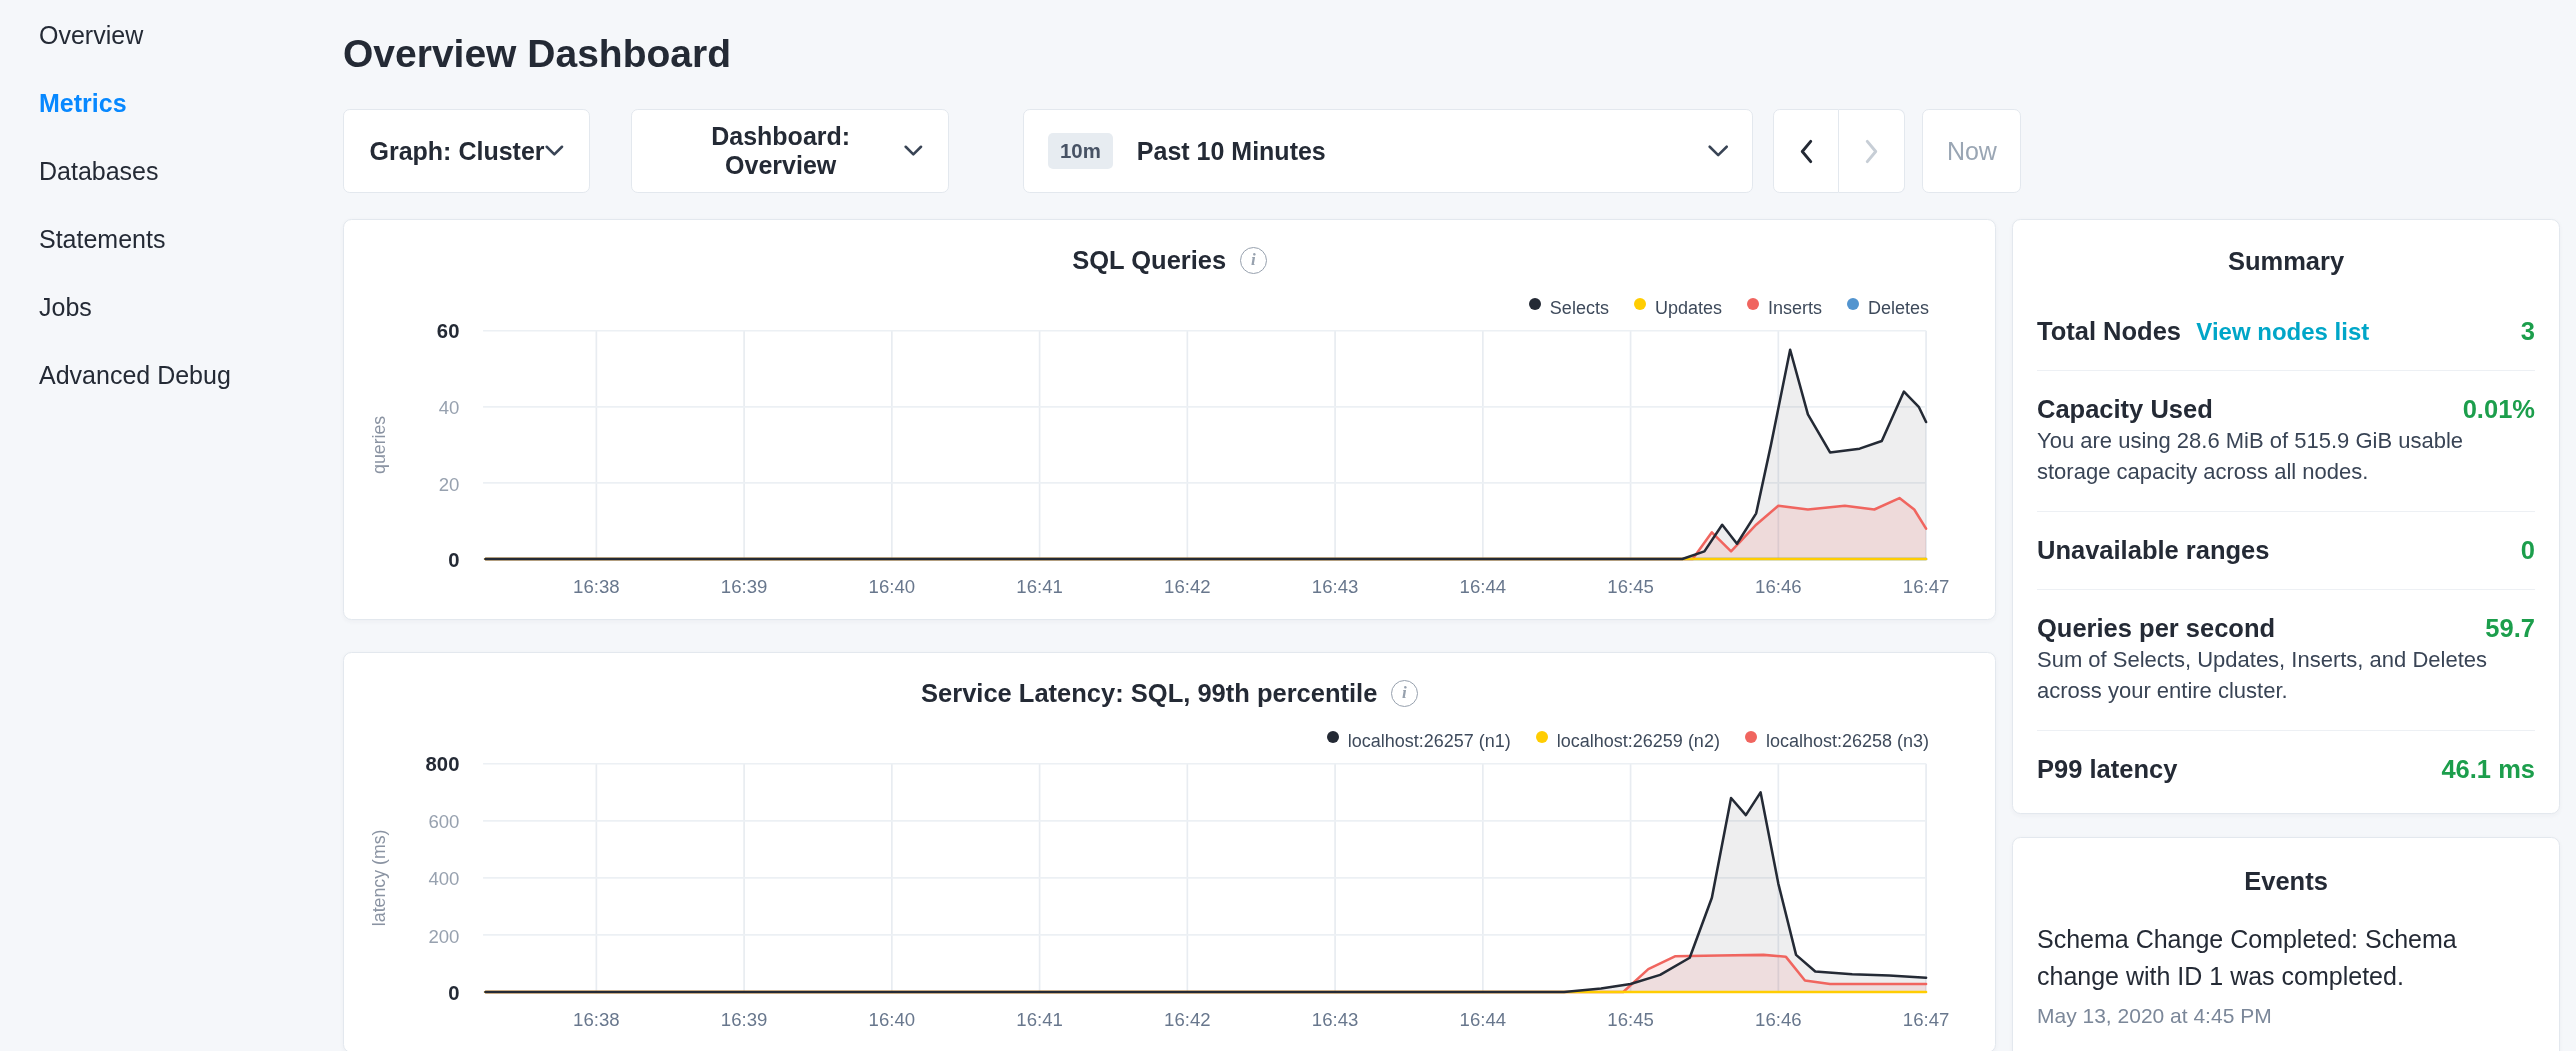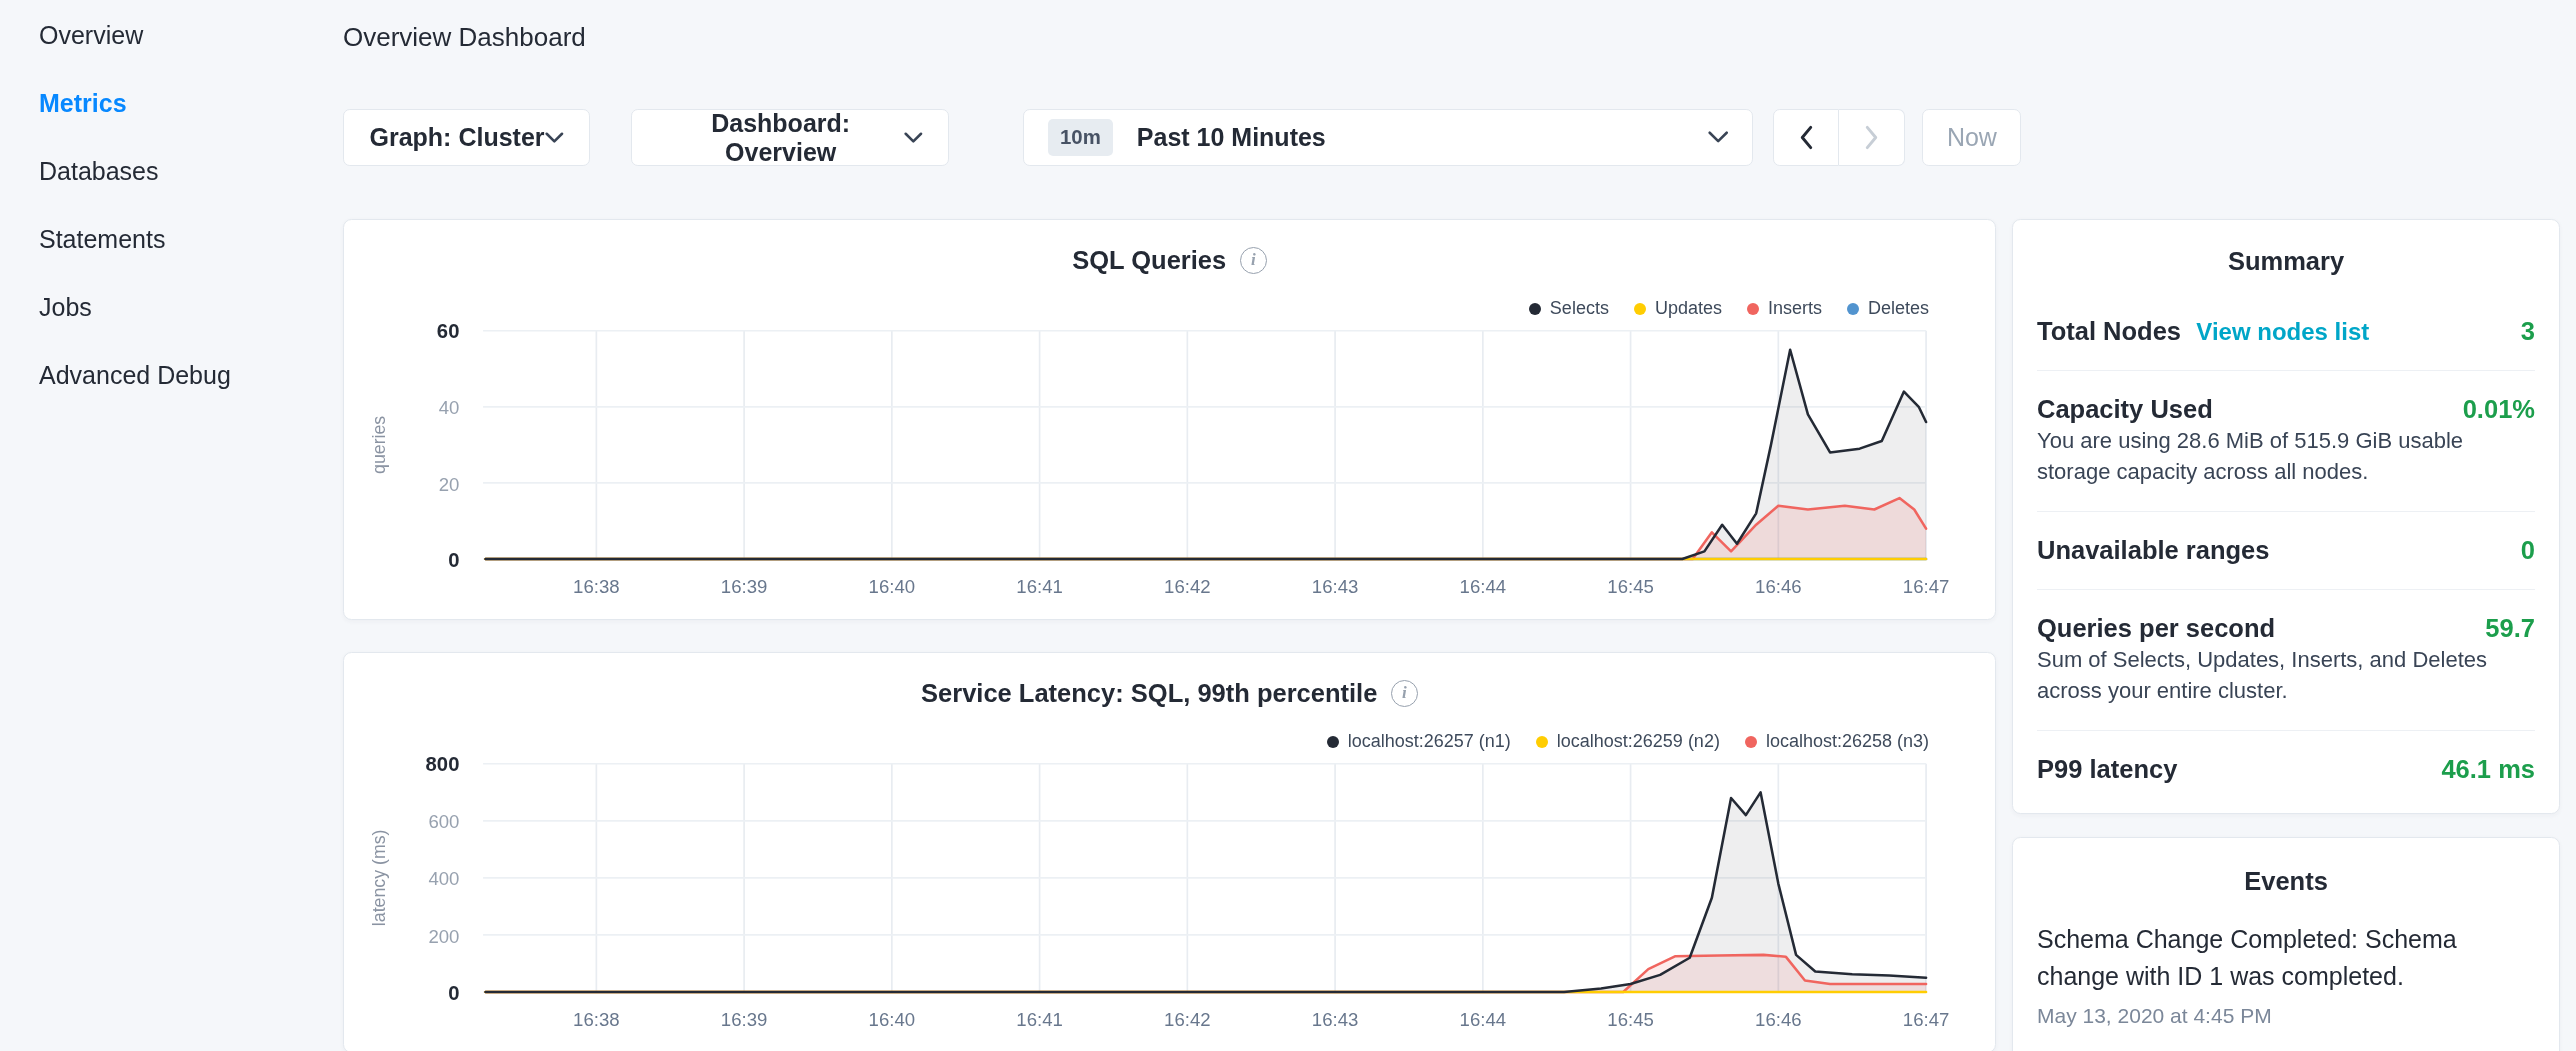--- a/index.html
+++ b/index.html
@@ -6,22 +6,22 @@
   html,body { width:2576px; height:1051px; overflow:hidden; background:#f5f7fa;
     font-family:"Liberation Sans",sans-serif; color:#242a35; }
 
   
   .sidebar { position:absolute; left:16px; top:0; width:323px; padding-top:1.7px; }
   .nav-item { display:flex; align-items:center; height:68px; padding-left:23px;
     font-size:25px; color:#242a35; cursor:pointer; text-decoration:none; }
   .nav-item.active { color:var(--accent,#0788ff); font-weight:700; }
 
   
-  .page-title { position:absolute; left:343px; top:22px; font-size:26px; font-weight:400; }
-  .controls { position:absolute; left:343px; top:109px; height:57px; display:flex; align-items:stretch; }
+  .page-title { position:absolute; left:343px; top:32px; font-size:39px; font-weight:700; }
+  .controls { position:absolute; left:343px; top:109px; height:84px; display:flex; align-items:stretch; }
   .dd { display:flex; align-items:center; justify-content:space-between; padding:0 25.5px;
     background:#fff; border:1.7px solid var(--border,#e3e8ee); border-radius:6.8px;
     font-size:25px; font-weight:600; color:#242a35; cursor:pointer; font-family:inherit; }
   .dd.graph { width:247px; }
   .dd.dash  { width:318px; margin-left:41px; }
   .time-select { margin-left:74px; width:730px; display:flex; align-items:center;
     background:#fff; border:1.7px solid var(--border,#e3e8ee); border-radius:6.8px;
     padding:0 24px; cursor:pointer; font-family:inherit; }
   .badge { background:#e7ecf1; border-radius:5.1px; padding:6.8px 12px; font-size:20.4px;
     font-weight:700; color:#475264; }
@@ -42,21 +42,21 @@
   
   .charts-col { position:absolute; left:343px; top:219px; width:1653px; }
   .chart-card { position:relative; height:401px; margin-bottom:32px; }
   .chart-title-row { position:absolute; top:25.5px; left:0; right:0; display:flex;
     justify-content:center; align-items:center; gap:13.6px; z-index:2; }
   .chart-title { font-size:25.5px; font-weight:700; color:#242a35; }
   .info-icon { width:27px; height:27px; border:1.7px solid #97a1ae; border-radius:50%;
     color:#97a1ae; font-size:17px; font-weight:700; display:flex; align-items:center;
     justify-content:center; cursor:pointer; font-style:italic; font-family:"Liberation Serif",serif; }
   .chart-legend { position:absolute; top:78px; right:66px; display:flex; gap:25.5px; z-index:2; }
-  .legend-item { display:flex; align-items:center; gap:8.5px; }
+  .legend-item { display:flex; align-items:flex-start; gap:8.5px; }
   .legend-dot { width:12px; height:12px; border-radius:50%; flex:none; }
   .legend-label { font-size:18px; color:#3e4a5b; }
   .chart-svg { position:absolute; left:0; top:0; width:100%; height:100%; }
   .chart-svg text { font-family:"Liberation Sans",sans-serif; }
 
   
   .right-col { position:absolute; left:2012px; top:219px; width:548px; }
   .summary-card { padding:27px 24px 5.1px; margin-bottom:23px; }
   .panel-heading { text-align:center; font-size:25.5px; font-weight:700; margin-bottom:25.5px; }
   .srow { padding:24px 0; border-top:1.7px solid #edf0f4; }

